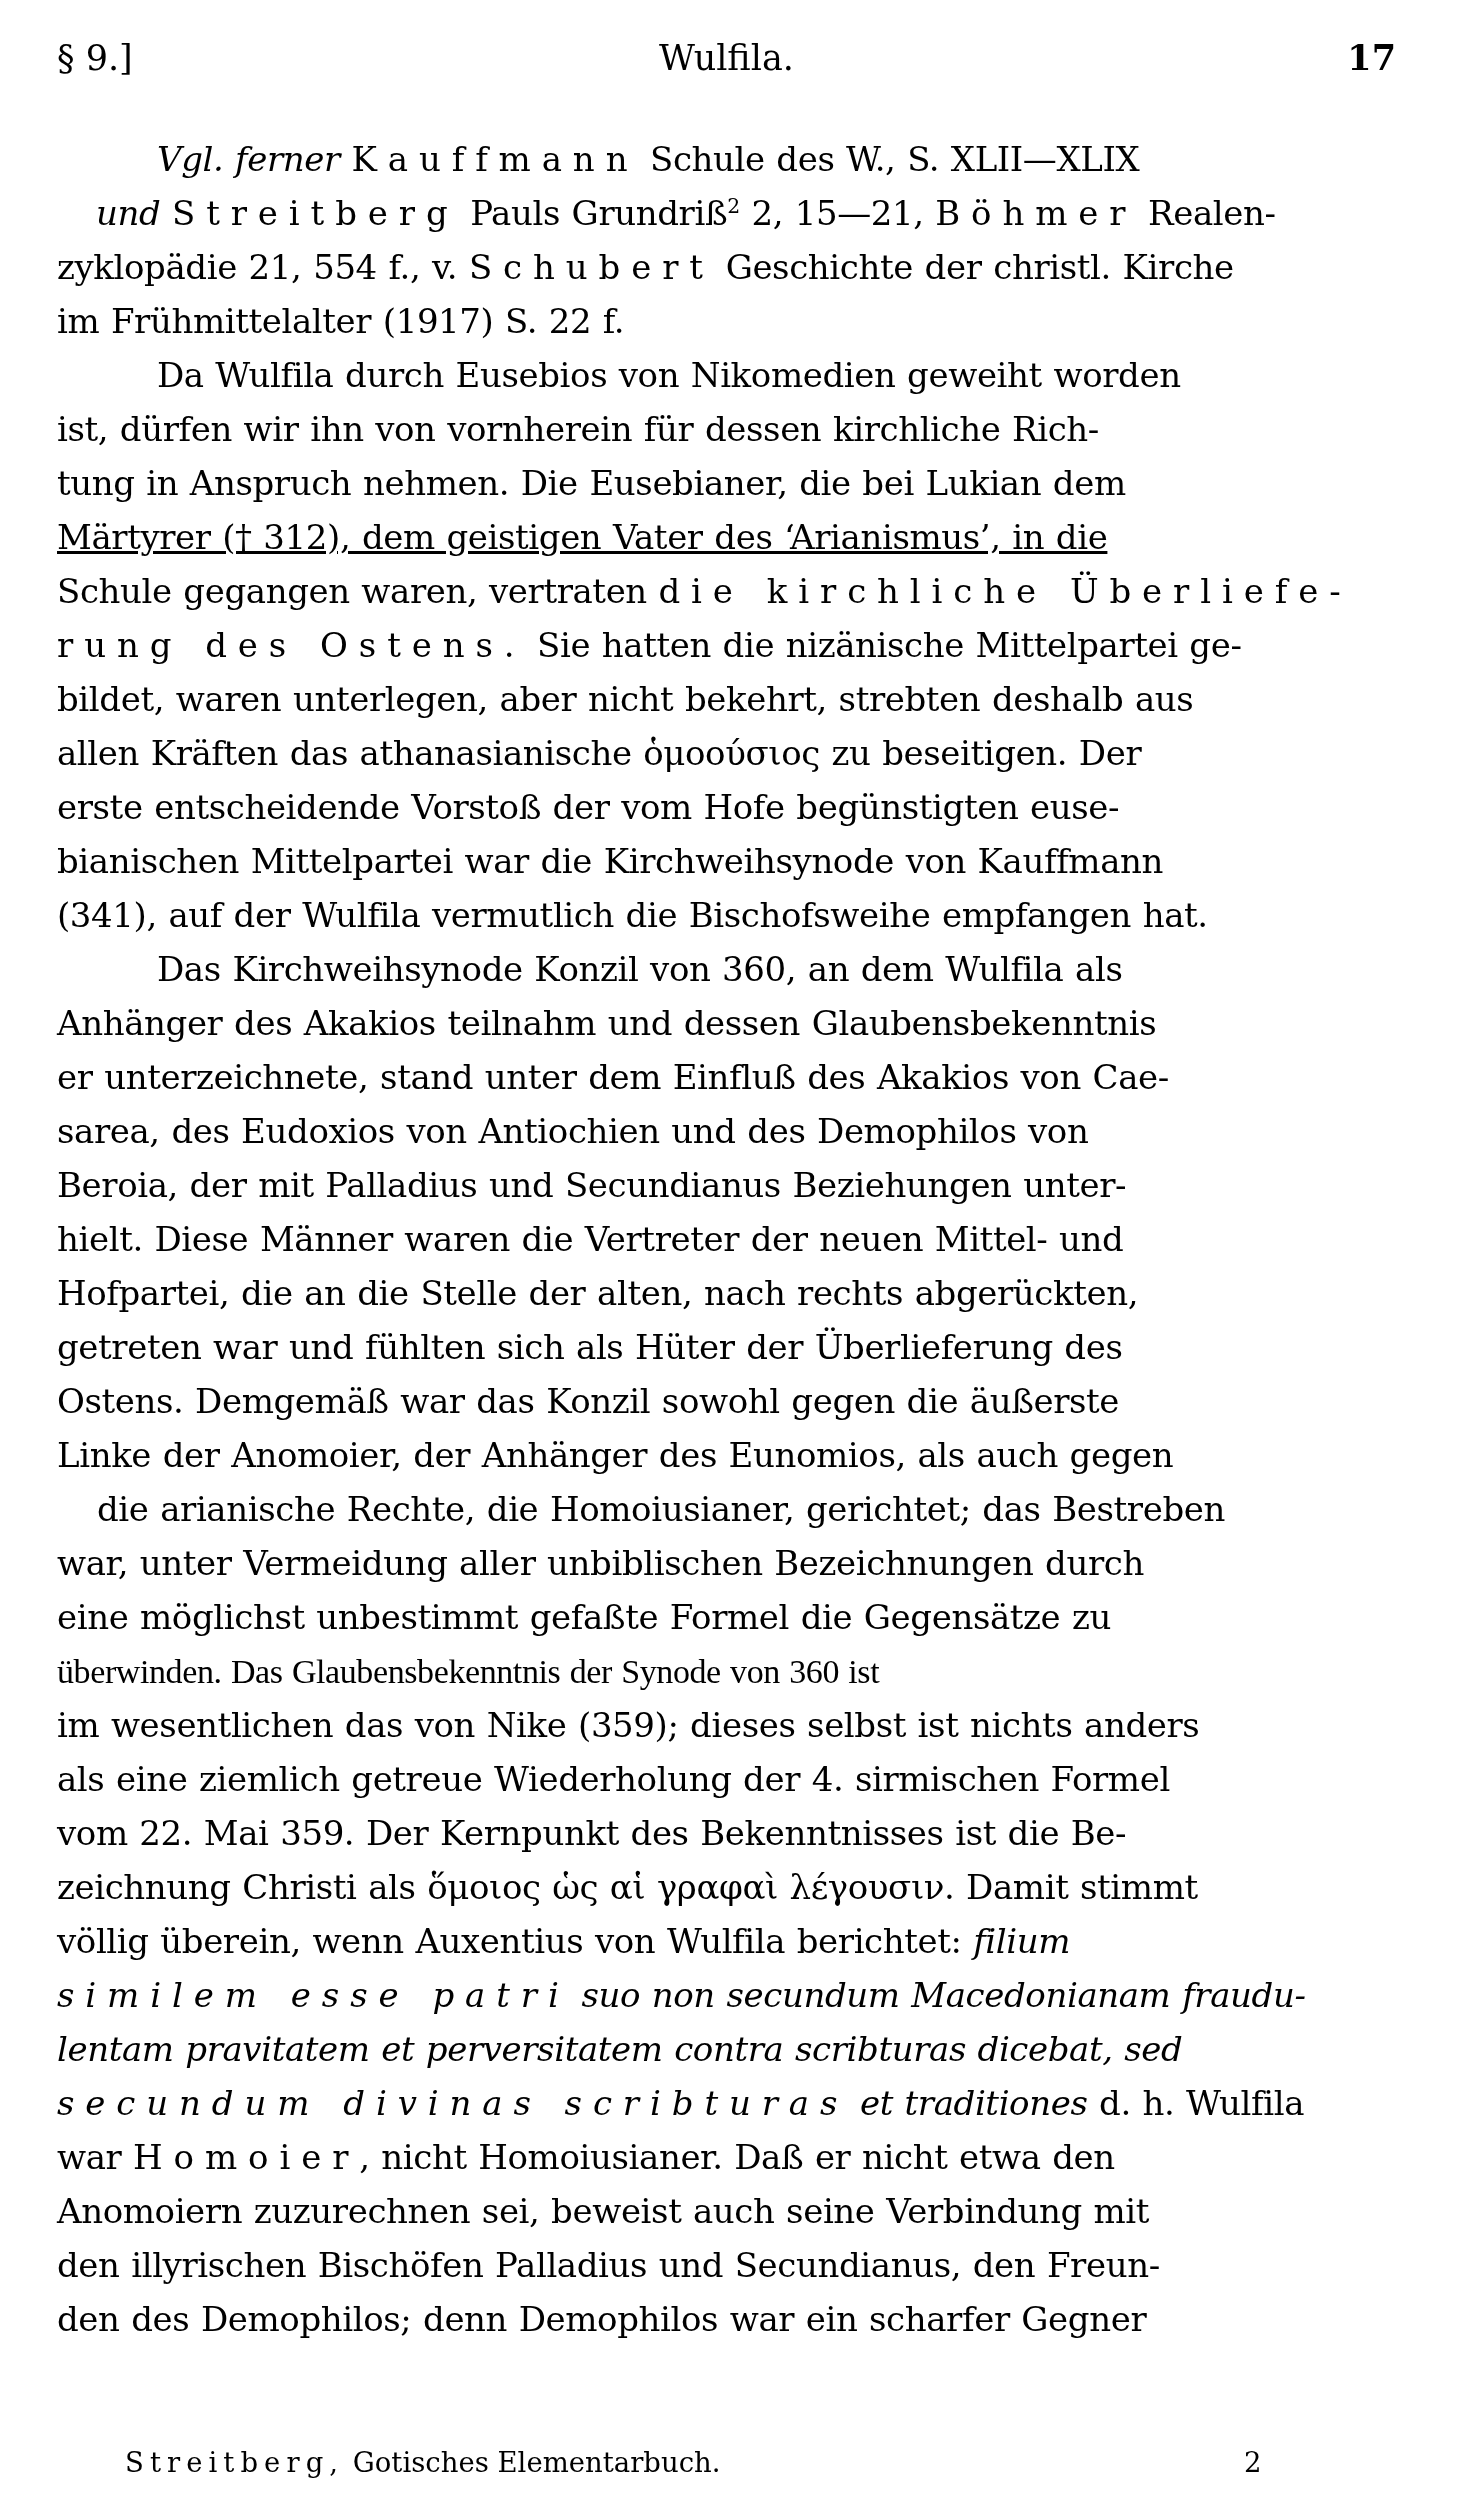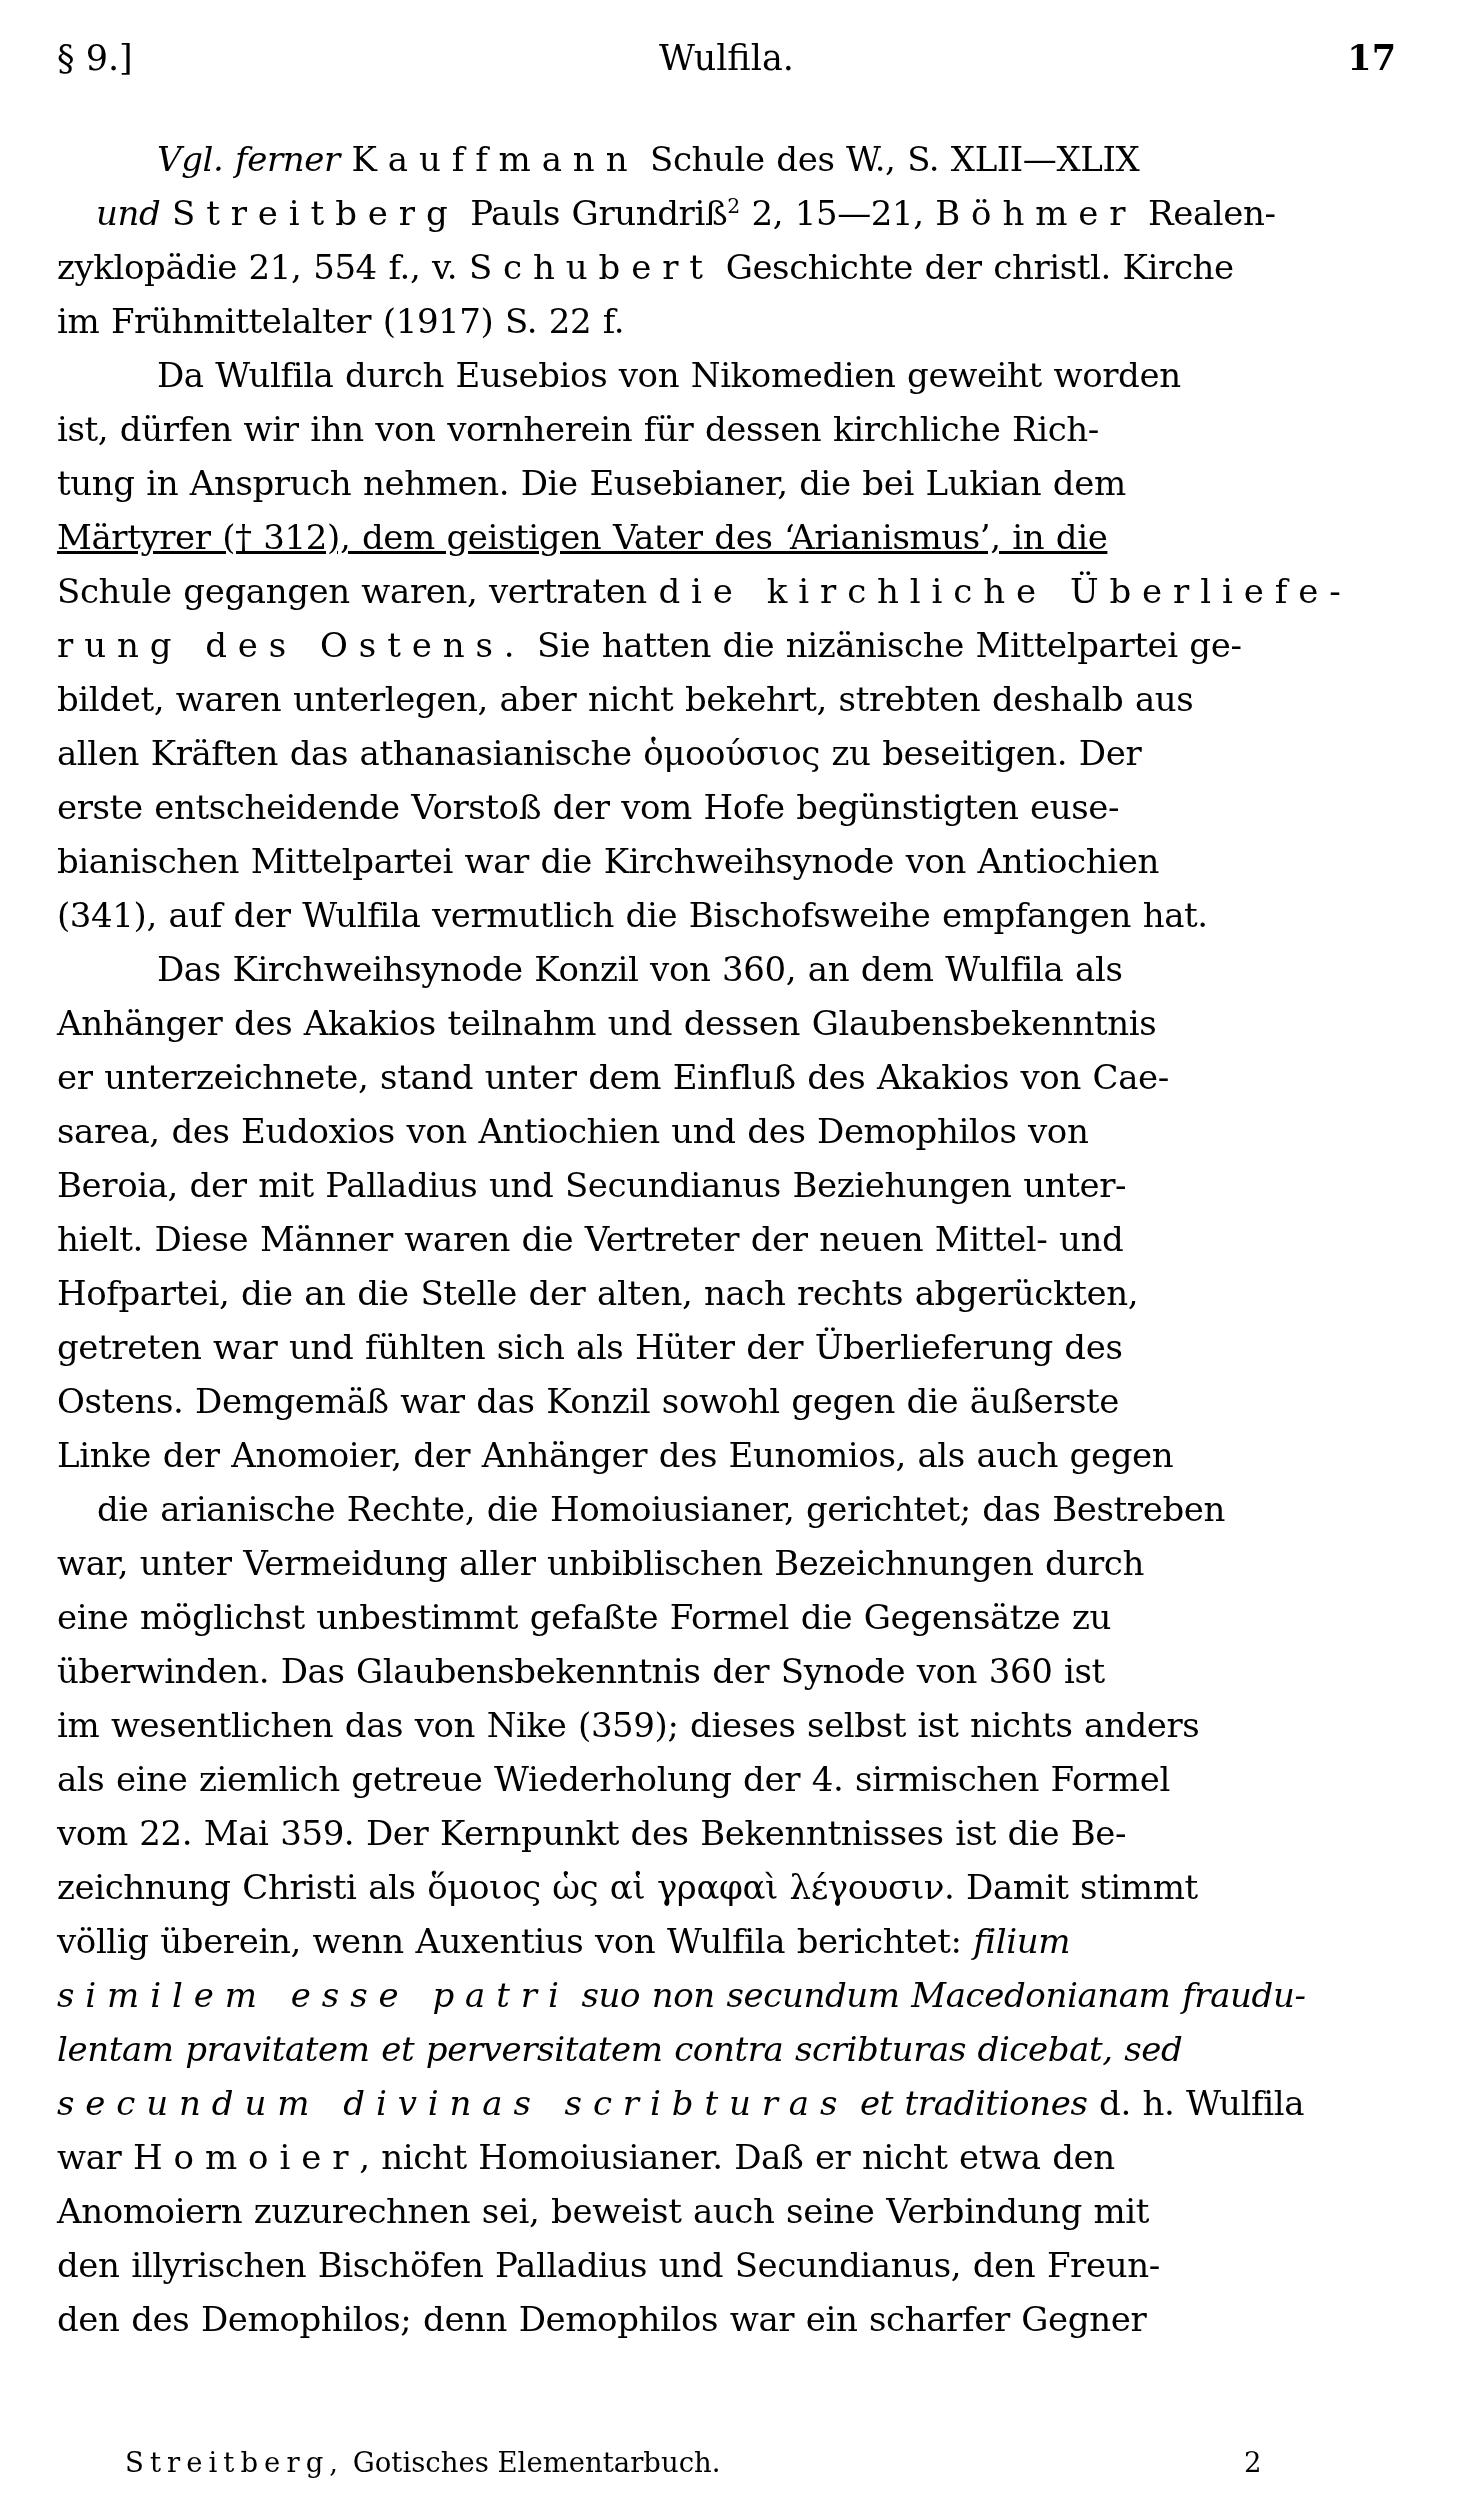--- a/index.html
+++ b/index.html
@@ -47,38 +47,38 @@
       <div>
         <div class="line indent" style="text-align: left; text-align-last: left;"><span style="white-space: nowrap;"><span>Da Wulfila durch Eusebios von Nikomedien geweiht worden</span></span></div>
         <div class="line" style="text-align: center; text-align-last: left;"><span style="white-space: nowrap;"><span>ist, dürfen wir ihn von vornherein für dessen kirchliche Rich-</span></span></div>
         <div class="line" style="text-align: left; text-align-last: left;"><span style="white-space: nowrap;"><span>tung in Anspruch nehmen. Die Eusebianer, die bei Lukian dem</span></span></div>
         <div class="line" style="text-align: left; text-align-last: left;"><span style="white-space: nowrap; text-decoration: underline;"><span>Märtyrer († 312), dem geistigen Vater des ‘Arianismus’, in die</span></span></div>
         <div class="line" style="text-align: left; text-align-last: left;"><span style="white-space: nowrap;"><span>Schule gegangen waren, vertraten </span><span class="sp">die kirchliche Überliefe-</span></span></div>
         <div class="line" style="text-align: left; text-align-last: left;"><span style="white-space: nowrap;"><span class="sp">rung des Ostens.</span><span> Sie hatten die nizänische Mittelpartei ge-</span></span></div>
         <div class="line" style="text-align: left; text-align-last: left;"><span style="white-space: nowrap;"><span>bildet, waren unterlegen, aber nicht bekehrt, strebten deshalb aus</span></span></div>
         <div class="line" style="text-align: left; text-align-last: left;"><span style="white-space: nowrap;"><span>allen Kräften das athanasianische ὁμοούσιος zu beseitigen. Der</span></span></div>
         <div class="line" style="text-align: left; text-align-last: left;"><span style="white-space: nowrap;"><span>erste entscheidende Vorstoß der vom Hofe begünstigten euse-</span></span></div>
-        <div class="line" style="text-align: left; text-align-last: left;"><span style="white-space: nowrap;"><span>bianischen Mittelpartei war die Kirchweihsynode von Antiochien</span></span></div>
+        <div class="line" style="text-align: left; text-align-last: left;"><span style="white-space: nowrap;"><span>bianischen Mittelpartei war die Kirchweihsynode von Kauffmann</span></span></div>
         <div class="line last" style="text-align: left; text-align-last: left;"><span style="white-space: nowrap;"><span>(341), auf der Wulfila vermutlich die Bischofsweihe empfangen hat.</span></span></div>
       </div>
       <div>
         <div class="line indent" style="text-align: left; text-align-last: left;"><span style="white-space: nowrap;"><span>Das Kirchweihsynode Konzil von 360, an dem Wulfila als</span></span></div>
         <div class="line" style="text-align: left; text-align-last: left;"><span style="white-space: nowrap;"><span>Anhänger des Akakios teilnahm und dessen Glaubensbekenntnis</span></span></div>
         <div class="line" style="text-align: left; text-align-last: left;"><span style="white-space: nowrap;"><span>er unterzeichnete, stand unter dem Einfluß des Akakios von Cae-</span></span></div>
         <div class="line" style="text-align: left; text-align-last: left;"><span style="white-space: nowrap;"><span>sarea, des Eudoxios von Antiochien und des Demophilos von</span></span></div>
         <div class="line" style="text-align: left; text-align-last: left;"><span style="white-space: nowrap;"><span>Beroia, der mit Palladius und Secundianus Beziehungen unter-</span></span></div>
         <div class="line" style="text-align: left; text-align-last: left;"><span style="white-space: nowrap;"><span>hielt. Diese Männer waren die Vertreter der neuen Mittel- und</span></span></div>
         <div class="line" style="text-align: left; text-align-last: left;"><span style="white-space: nowrap;"><span>Hofpartei, die an die Stelle der alten, nach rechts abgerückten,</span></span></div>
         <div class="line" style="text-align: left; text-align-last: left;"><span style="white-space: nowrap;"><span>getreten war und fühlten sich als Hüter der Überlieferung des</span></span></div>
         <div class="line" style="text-align: left; text-align-last: left;"><span style="white-space: nowrap;"><span>Ostens. Demgemäß war das Konzil sowohl gegen die äußerste</span></span></div>
         <div class="line" style="text-align: left; text-align-last: left;"><span style="white-space: nowrap;"><span>Linke der Anomoier, der Anhänger des Eunomios, als auch gegen</span></span></div>
         <div class="line" style="text-align: left; text-align-last: left;"><span style="white-space: nowrap; margin-left: 40px;"><span>die arianische Rechte, die Homoiusianer, gerichtet; das Bestreben</span></span></div>
         <div class="line" style="text-align: left; text-align-last: left;"><span style="white-space: nowrap;"><span>war, unter Vermeidung aller unbiblischen Bezeichnungen durch</span></span></div>
         <div class="line" style="text-align: left; text-align-last: left;"><span style="white-space: nowrap;"><span>eine möglichst unbestimmt gefaßte Formel die Gegensätze zu</span></span></div>
-        <div class="line" style="text-align: left; text-align-last: left;"><span style="white-space: nowrap;"><span>überwinden. Das Glaubensbekenntnis der Synode von 360 ist</span></span></div>
+        <div class="line" style="text-align: left; text-align-last: left;"><span style="white-space: nowrap; font-family: Liberation Serif, serif;"><span>überwinden. Das Glaubensbekenntnis der Synode von 360 ist</span></span></div>
         <div class="line" style="text-align: left; text-align-last: left;"><span style="white-space: nowrap;"><span>im wesentlichen das von Nike (359); dieses selbst ist nichts anders</span></span></div>
         <div class="line" style="text-align: left; text-align-last: left;"><span style="white-space: nowrap;"><span>als eine ziemlich getreue Wiederholung der 4. sirmischen Formel</span></span></div>
         <div class="line" style="text-align: left; text-align-last: left;"><span style="white-space: nowrap;"><span>vom 22. Mai 359. Der Kernpunkt des Bekenntnisses ist die Be-</span></span></div>
         <div class="line" style="text-align: left; text-align-last: left;"><span style="white-space: nowrap;"><span>zeichnung Christi als ὅμοιος ὡς αἱ γραφαὶ λέγουσιν. Damit stimmt</span></span></div>
         <div class="line" style="text-align: left; text-align-last: left;"><span style="white-space: nowrap;"><span>völlig überein, wenn Auxentius von Wulfila berichtet: </span><span class="it">filium</span></span></div>
         <div class="line" style="text-align: left; text-align-last: left;"><span style="white-space: nowrap; word-spacing: 1.3px;"><span class="it sp">similem esse patri</span><span class="it"> suo non secundum Macedonianam fraudu-</span></span></div>
         <div class="line" style="text-align: left; text-align-last: left;"><span style="white-space: nowrap;"><span class="it">lentam pravitatem et perversitatem contra scribturas dicebat,</span><span> </span><span class="it">sed</span></span></div>
         <div class="line" style="text-align: left; text-align-last: left;"><span style="white-space: nowrap;"><span class="it sp">secundum divinas scribturas</span><span> </span><span class="it">et traditiones</span><span> d. h. Wulfila</span></span></div>
         <div class="line" style="text-align: left; text-align-last: left;"><span style="white-space: nowrap; display: inline-block; transform-origin: left center; transform: scaleX(0.999993);"><span>war </span><span class="sp">Homoier</span><span>, nicht Homoiusianer. Daß er nicht etwa den</span></span></div>
         <div class="line" style="text-align: left; text-align-last: left;"><span style="white-space: nowrap;"><span>Anomoiern zuzurechnen sei, beweist auch seine Verbindung mit</span></span></div>

